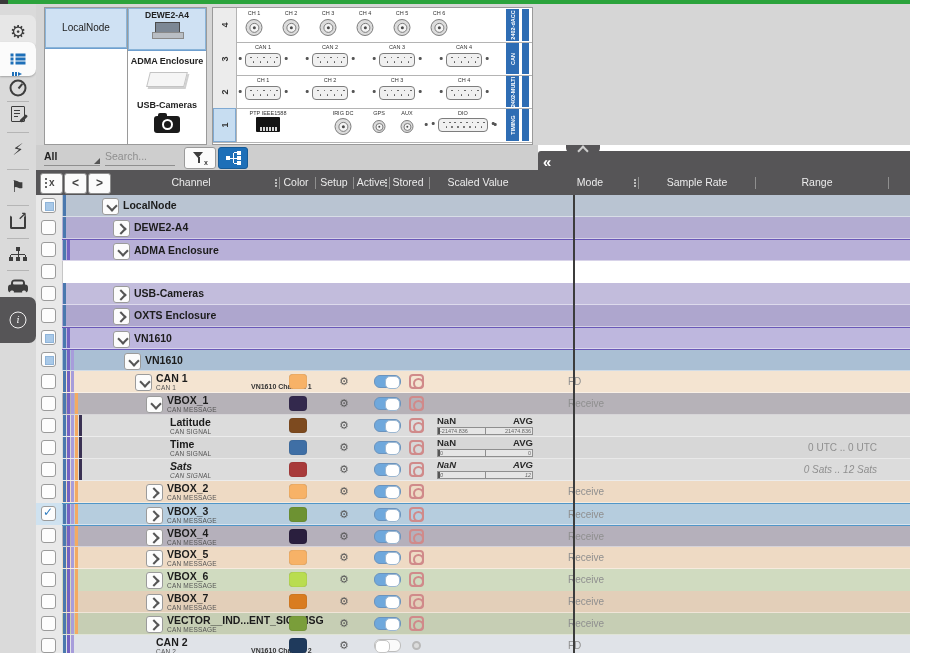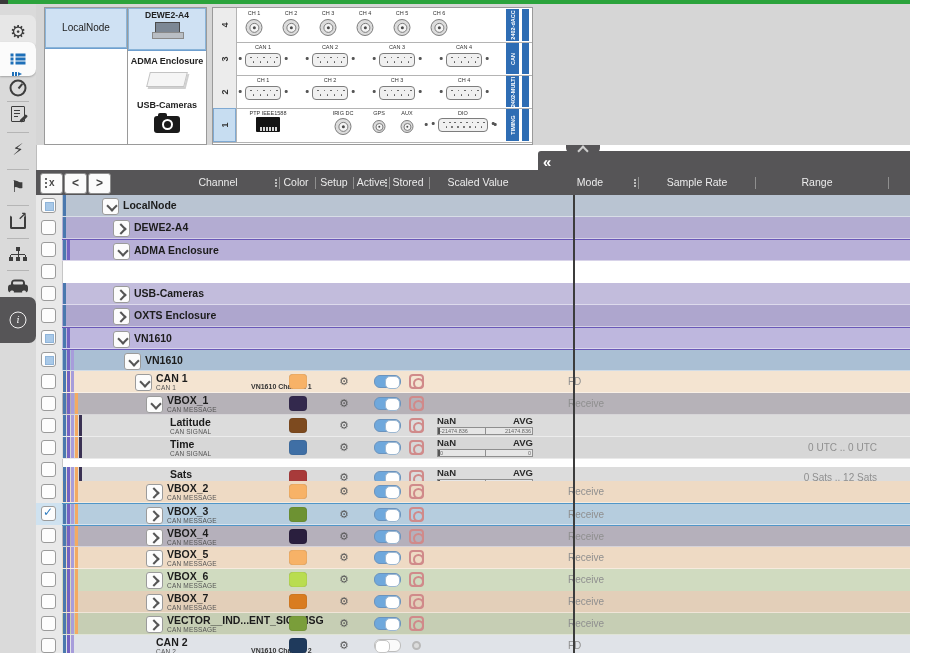--- a/index.html
+++ b/index.html
@@ -479,28 +479,52 @@
           <div class="screw" style="left: 220px; top: 14px;"></div>
           <div class="screw" style="left: 280px; top: 14px;"></div>
           <div class="screw" style="left: 282px; top: 15px;"></div>
           <div class="bluestripe" style="left: 293px; top: 1px; bottom: 1px; width: 13px;">
             <span>TIMING</span>
           </div>
           <div class="bluestripe" style="left: 309px; top: 1px; bottom: 1px; width: 7px;"></div>
         </div>
       </div>
     </div>
+  <div class="abs" id="filterbar">
+      <div class="ul" style="position: absolute; left: 8px; top: 3px; width: 56px; height: 17px; font-size: 10.5px; color: rgb(34, 34, 34); font-weight: bold; line-height: 17px;"><span>All</span><div class="tri-dn" style="position: absolute; right: 0px; bottom: 1px;"></div></div>
+      <div class="ul" style="position: absolute; left: 69px; top: 3px; width: 70px; height: 17px; font-size: 10.5px; color: rgb(143, 143, 143); line-height: 17px;"><span>Search...</span></div>
+      <div class="tool-btn" style="left: 148px; top: 2px; width: 30px; height: 20px;">
+        <div class="funnel" style="position: absolute; left: 8px; top: 4px;">
+          <span class="cone"></span>
+          <span class="stem"></span>
+          <span class="fx">x</span>
+        </div>
+      </div>
+      <div class="tool-btn" style="left: 182px; top: 2px; width: 28px; height: 20px; background: rgb(29, 111, 184); border: 1px solid rgb(21, 90, 150);">
+        <div class="topo" style="position: absolute; left: 7px; top: 4px;">
+          <b style="left:0;top:4px;width:4px;height:4px"></b>
+          <b style="left:4px;top:5.5px;width:3px;height:1.4px"></b>
+          <b style="left:7px;top:1px;width:1.4px;height:10px"></b>
+          <b style="left:8.4px;top:0;width:3px;height:1.4px"></b>
+          <b style="left:8.4px;top:5.5px;width:3px;height:1.4px"></b>
+          <b style="left:8.4px;top:11px;width:3px;height:1.4px"></b>
+          <b style="left:11px;top:-1px;width:4px;height:4px"></b>
+          <b style="left:11px;top:4px;width:4px;height:4px"></b>
+          <b style="left:11px;top:9px;width:4px;height:4px"></b>
+        </div>
+      </div>
+    </div>
   <div class="abs hdr-dark" id="lefthdr" style="left:36px;top:170px;width:502px;height:25px;">
       <div class="hdr-btn" style="left: 4px;">
         <span style="position:absolute;left:4px;top:4px;width:2px;height:10px;background:repeating-linear-gradient(#666 0 2px,transparent 2px 4px)"></span>
         <span style="position:absolute;left:8px;top:0;font-size:10px;color:#444;">x</span>
       </div>
       <div class="hdr-btn" style="left: 28px;">&lt;</div>
       <div class="hdr-btn" style="left: 52px;">&gt;</div>
-      <div class="hdr-label" style="left: 182px;">Channel</div>
+      <div class="hdr-label" style="left: 155px;">Channel</div>
       <div class="hdr-label" style="left: 260px;">Color</div>
       <div class="hdr-label" style="left: 298px;">Setup</div>
       <div class="hdr-label" style="left: 335px;">Active</div>
       <div class="hdr-label" style="left: 372px;">Stored</div>
       <div class="hdr-label" style="left: 442px;">Scaled Value</div>
       <div class="hdr-sep" style="left: 243px;"></div>
       <div class="hdr-dots" style="left: 239px;"></div>
       <div class="hdr-sep" style="left: 279px;"></div>
       <div class="hdr-sep" style="left: 317px;"></div>
       <div class="hdr-sep" style="left: 353px;"></div>
@@ -710,21 +734,21 @@
             <div class="h1">0</div>
             <div class="h2">0</div>
             <div class="notch"></div>
           </div>
         </div>
         <div class="rangecell" style="left: 558px;">0 UTC .. 0 UTC</div>
       </div>
       <div class="cbcell" style="top: 264px; height: 22px; background: transparent;">
         <div class="cb"></div>
       </div>
-      <div class="row" style="top: 272px; height: 22px; background: rgb(220, 220, 220);">
+      <div class="row" style="top: 264px; height: 22px; background: rgb(220, 220, 220); font-style: italic;">
         <div class="stripe" style="left: 1px; background: rgb(74, 120, 174);"></div>
         <div class="stripe" style="left: 5px; background: rgb(116, 99, 194);"></div>
         <div class="stripe" style="left: 9px; background: rgb(167, 157, 219);"></div>
         <div class="stripe" style="left: 13px; background: rgb(243, 170, 99);"></div>
         <div class="stripe" style="left: 17px; background: rgb(58, 49, 83);"></div>
         <div class="rt1 two" style="left: 108px;">Sats</div>
         <div class="rt2" style="left: 108px;">CAN SIGNAL</div>
         <div class="swatch" style="left: 227px; background: rgb(168, 58, 58);"></div>
         <div class="gear" style="left: 277px;">⚙</div>
         <div class="tgl on" style="left: 312px;">

